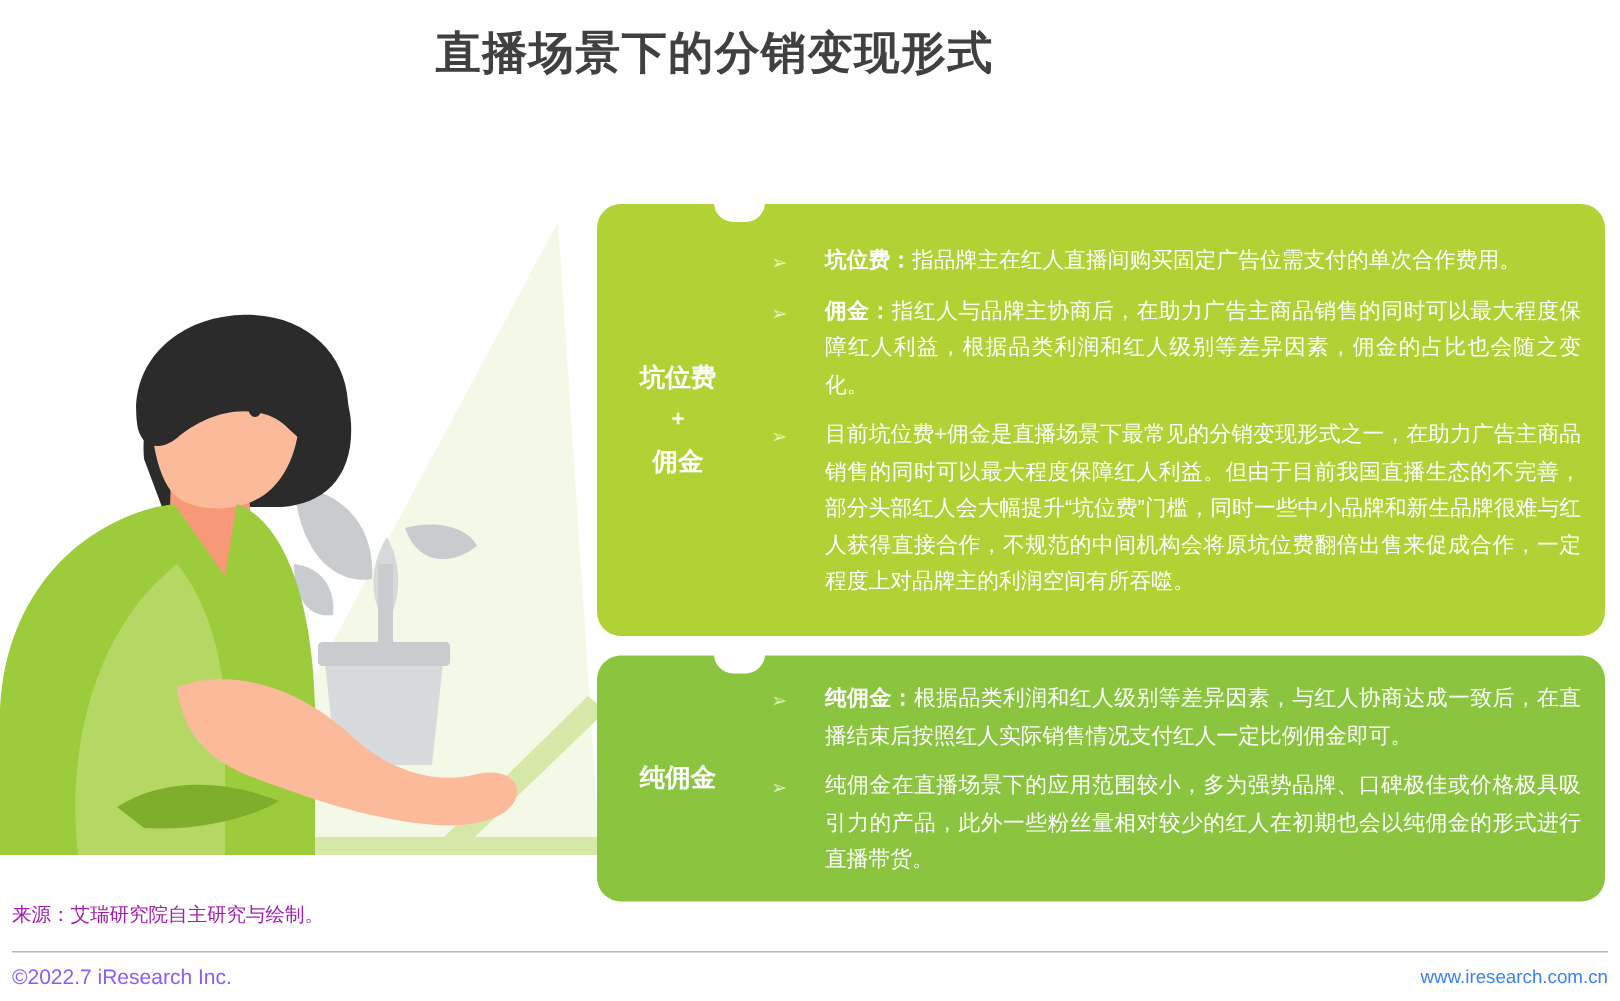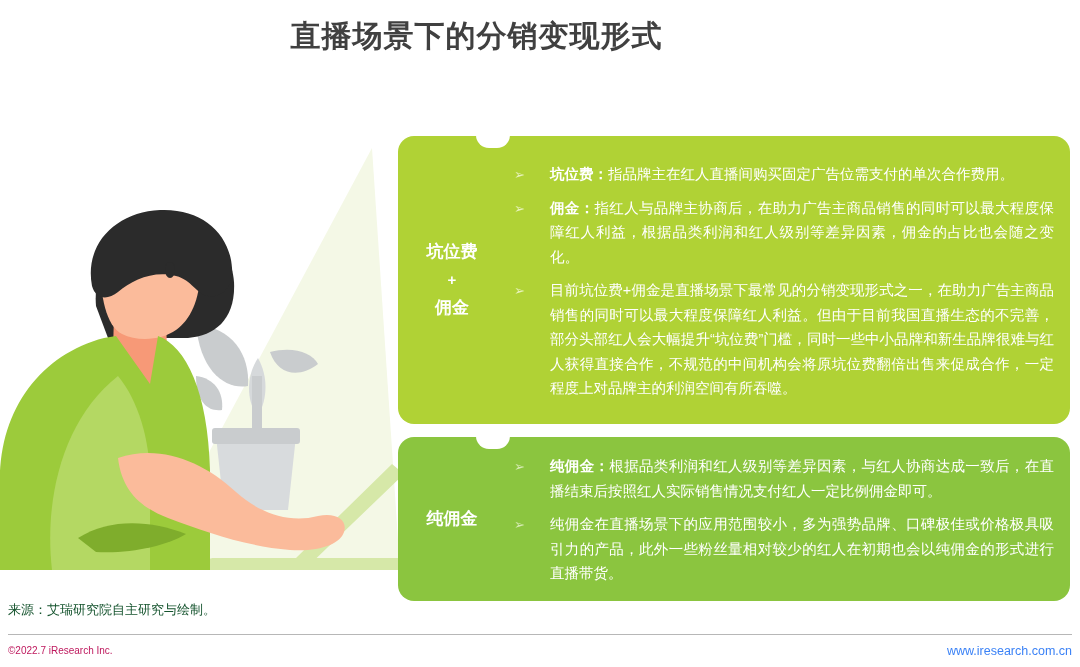--- a/index.html
+++ b/index.html
@@ -141,37 +141,37 @@
     margin-left: 16px;
   }
   .bullet-text b { font-weight: bold; }
 
   
   .source-note {
     position: absolute;
     left: 8px;
     top: 600px;
     font-size: 13px;
-    color: #14532d;
+    color: #a21caf;
     line-height: 20px;
   }
   .footer-rule {
     position: absolute;
     left: 8px;
     top: 634px;
     width: 1064px;
     height: 1px;
     background: #b7b7b7;
   }
   .footer-left {
     position: absolute;
     left: 8px;
     top: 641px;
-    font-size: 10px;
-    color: #be185d;
+    font-size: 14px;
+    color: #8b5cf6;
     line-height: 20px;
   }
   .footer-right {
     position: absolute;
     right: 8px;
     top: 641px;
     font-size: 12.5px;
     color: #3b82f6;
     line-height: 20px;
   }

